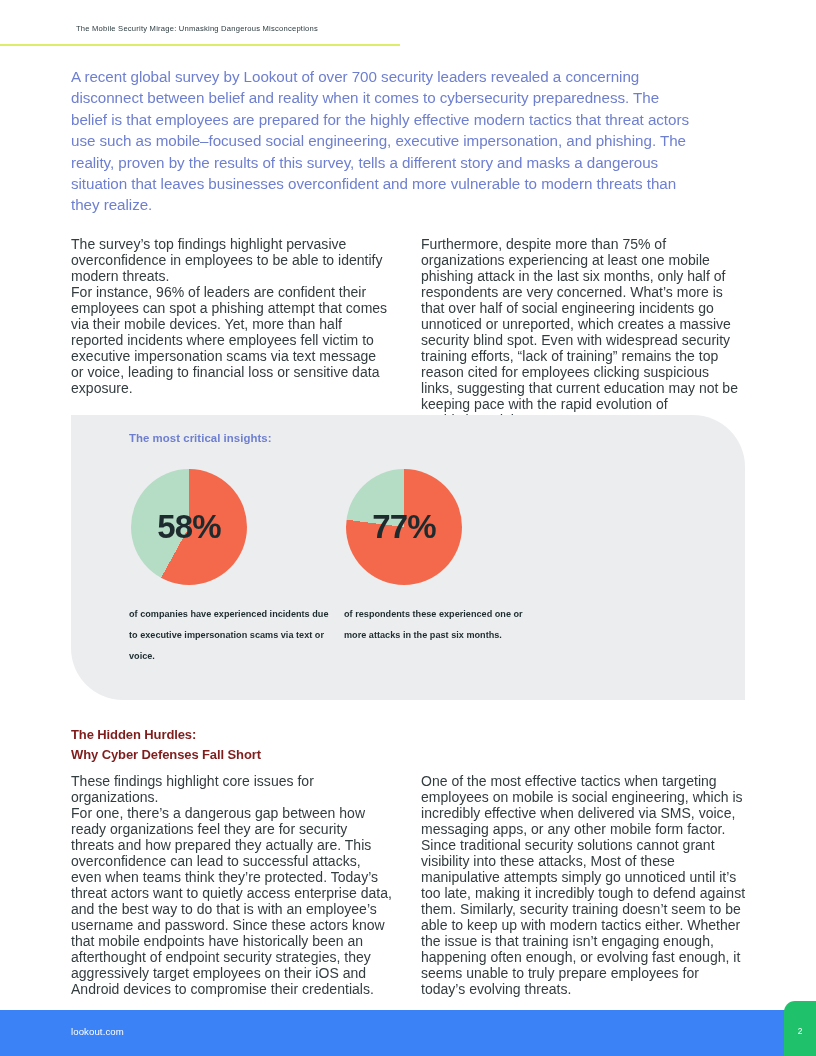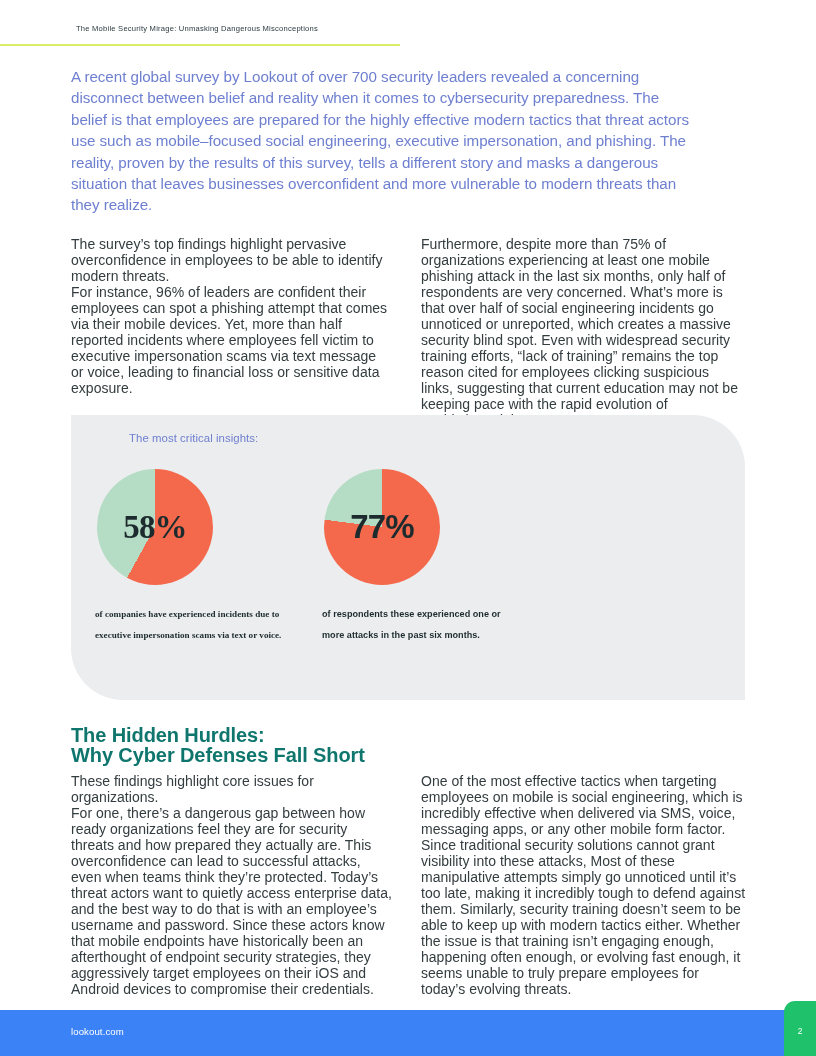--- a/index.html
+++ b/index.html
@@ -78,37 +78,37 @@
     width: 674px;
     height: 285px;
     background: #ebedef;
     border-radius: 0 52px 0 52px;
   }
   .insights-title {
     position: absolute;
     left: 58px;
     top: 17px;
     font-size: 11.4px;
-    font-weight: normal;
+    font-weight: bold;
     color: #6e7fd0;
     letter-spacing: 0.05px;
   }
   .pies {
     position: absolute;
     left: 0;
     top: 54px;
     width: 674px;
     display: flex;
   }
   .pie-cell {
     width: 211px;
     position: relative;
   }
-  .pie-cell.c1 { margin-left: 24px; font-family: Liberation Serif, serif; }
-  .pie-cell.c2 { margin-left: 16px; }
+  .pie-cell.c1 { margin-left: 58px; }
+  .pie-cell.c2 { margin-left: 4px; }
   .pie-cell.c3 { margin-left: 4px; }
 
   .pie {
     width: 116px;
     height: 116px;
     border-radius: 50%;
     position: relative;
     margin-left: 2px;
   }
   .pie-label {
@@ -133,24 +133,24 @@
     color: #1d2b2e;
     letter-spacing: 0.02px;
     width: 200px;
   }
 
   
   .section-heading {
     position: absolute;
     left: 71px;
     top: 725px;
-    font-size: 20px;
+    font-size: 13px;
     font-weight: bold;
     line-height: 20px;
-    color: #0f766e;
+    color: #7f1d1d;
     letter-spacing: -0.1px;
   }
 
   
   .cols-bottom {
     position: absolute;
     left: 71px;
     top: 773px;
     width: 675px;
     display: flex;

